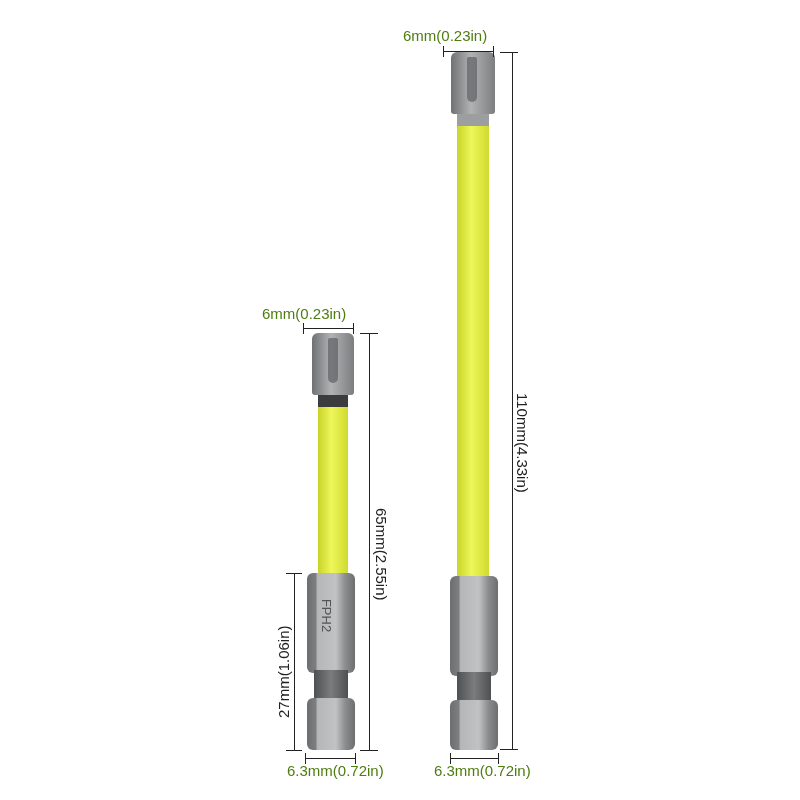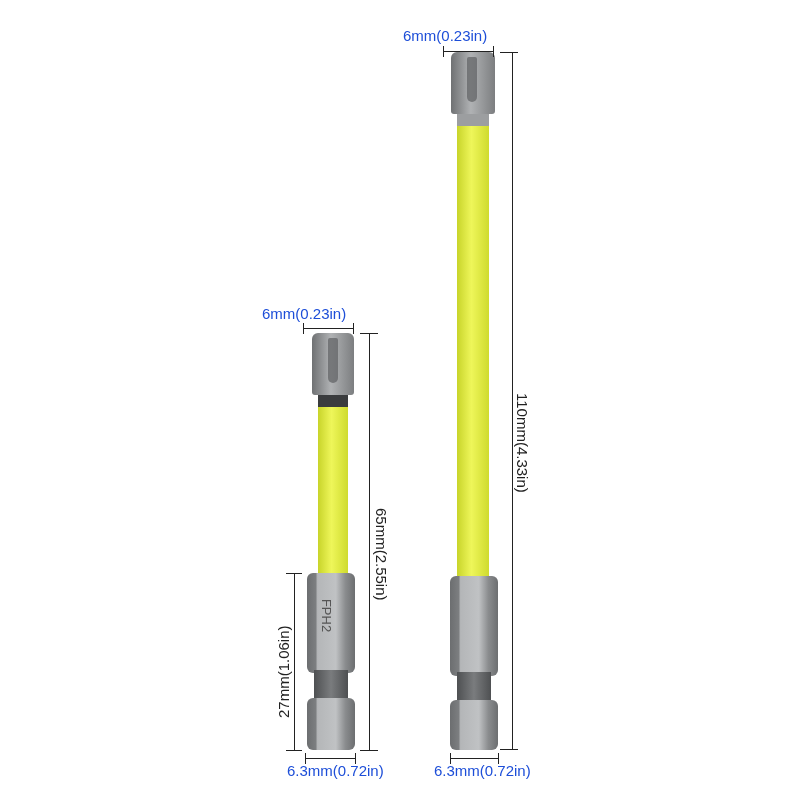--- a/index.html
+++ b/index.html
@@ -1,18 +1,18 @@
 <!DOCTYPE html>
 <html><head>
   <meta charset="utf-8">
   <style>
     html, body { margin:0; padding:0; }
     body { width:800px; height:800px; background:#ffffff; position:relative; overflow:hidden; font-family:"Liberation Sans", sans-serif; }
     .abs { position:absolute; }
-    .lbl { position:absolute; font-size:15px; color:#1d4ed8; white-space:nowrap; }
+    .lbl { position:absolute; font-size:15px; color:#4d7c0f; white-space:nowrap; }
     .vline { position:absolute; width:1px; background:#222; }
     .hline { position:absolute; height:1px; background:#222; }
     .vlbl { position:absolute; font-size:15px; color:#222; white-space:nowrap; transform-origin:left top; }
   </style>
 </head>
 <body>
 
 <div>
 
   <div class="abs" style="left:312px;top:333px;width:42px;height:62px;background:linear-gradient(90deg,#6f7173,#b0b2b4 45%,#7c7e80);border-radius:6px 6px 3px 3px;"></div>

